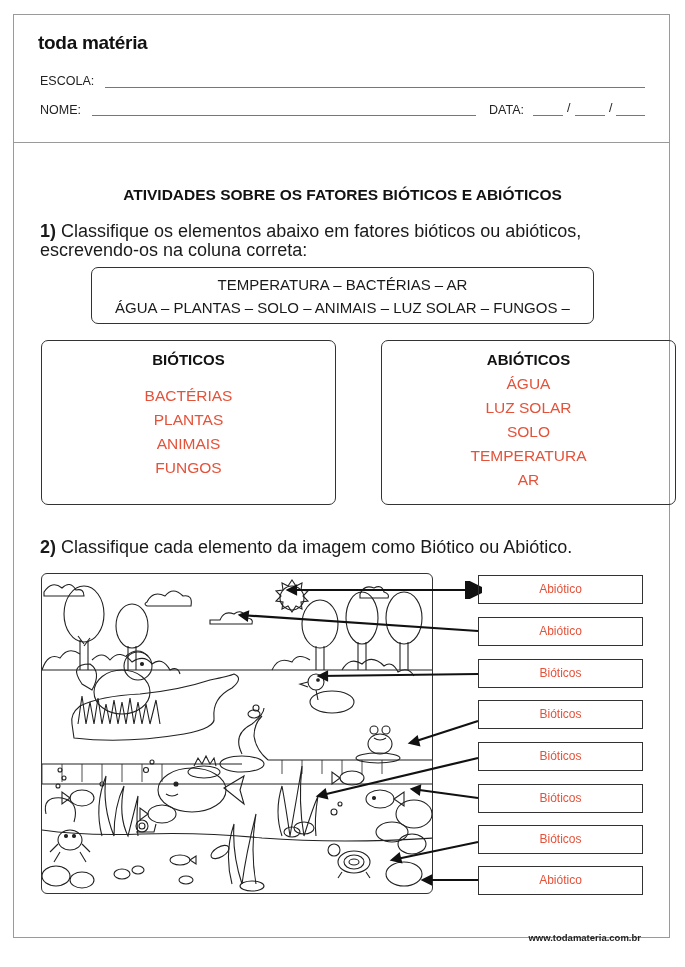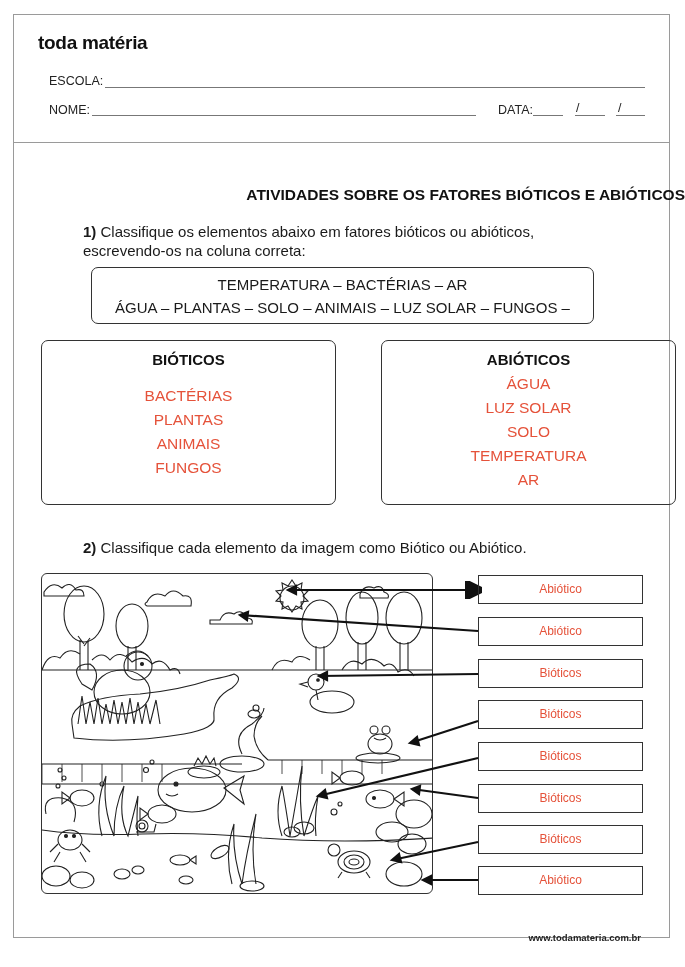--- a/index.html
+++ b/index.html
@@ -1,23 +1,23 @@
 <!DOCTYPE html>
 <html><head>
 <meta charset="utf-8">
 <style>
   html, body { margin:0; padding:0; background:#ffffff; }
   body { width:685px; height:967px; position:relative; overflow:hidden; font-family:"Liberation Sans", sans-serif; color:#1a1a1a; }
   .page { position:absolute; left:13px; top:14px; width:657px; height:924px; border:1px solid #9a9a9a; box-sizing:border-box; }
   .header-divider { position:absolute; left:13px; top:142px; width:657px; height:0; border-top:1px solid #9a9a9a; }
   .logo { position:absolute; left:38px; top:32px; font-size:19px; font-weight:bold; letter-spacing:-0.3px; color:#111; }
-  .field-label { position:absolute; font-size:12.5px; color:#222;margin-left:9px; }
+  .field-label { position:absolute; font-size:12.5px; color:#222; }
   .field-line { position:absolute; height:0; border-top:1px solid #777; }
-  .title { position:absolute; left:0; width:685px; top:186px; text-align:right; font-size:15.5px; font-weight:bold; color:#111; }
-  .q { position:absolute; left:40px; font-size:15px; line-height:19px; color:#1a1a1a;margin-left:43px; }
+  .title { position:absolute; left:0; width:685px; top:186px; text-align:center; font-size:15.5px; font-weight:bold; color:#111; }
+  .q { position:absolute; left:40px; font-size:18px; line-height:19px; color:#1a1a1a; }
   .q b { font-weight:bold; }
   .word-box { position:absolute; left:91px; top:267px; width:503px; height:57px; border:1.3px solid #333; border-radius:7px; box-sizing:border-box; text-align:center; font-size:15px; line-height:23px; padding-top:5px; color:#1a1a1a; }
   .col-box { position:absolute; top:340px; height:165px; border:1.3px solid #333; border-radius:7px; box-sizing:border-box; text-align:center; }
   .col-title { font-size:15px; font-weight:bold; color:#111; margin-top:10px; }
   .col-list { list-style:none; padding:0; margin:0; color:#e5523a; font-size:15.5px; line-height:24px; }
   .scene { position:absolute; left:41px; top:573px; width:392px; height:321px; border:1.5px solid #333; border-radius:6px; box-sizing:border-box; overflow:hidden; background:#fff; }
   .answer-box { position:absolute; left:478px; width:165px; height:29px; border:1.3px solid #333; box-sizing:border-box; text-align:center; font-size:12px; line-height:27px; color:#e5523a; }
   .arrows { position:absolute; left:0; top:0; width:685px; height:967px; pointer-events:none; }
   .footer-url { position:absolute; right:44px; top:932px; font-size:9.5px; font-weight:bold; color:#222; }
 </style>

